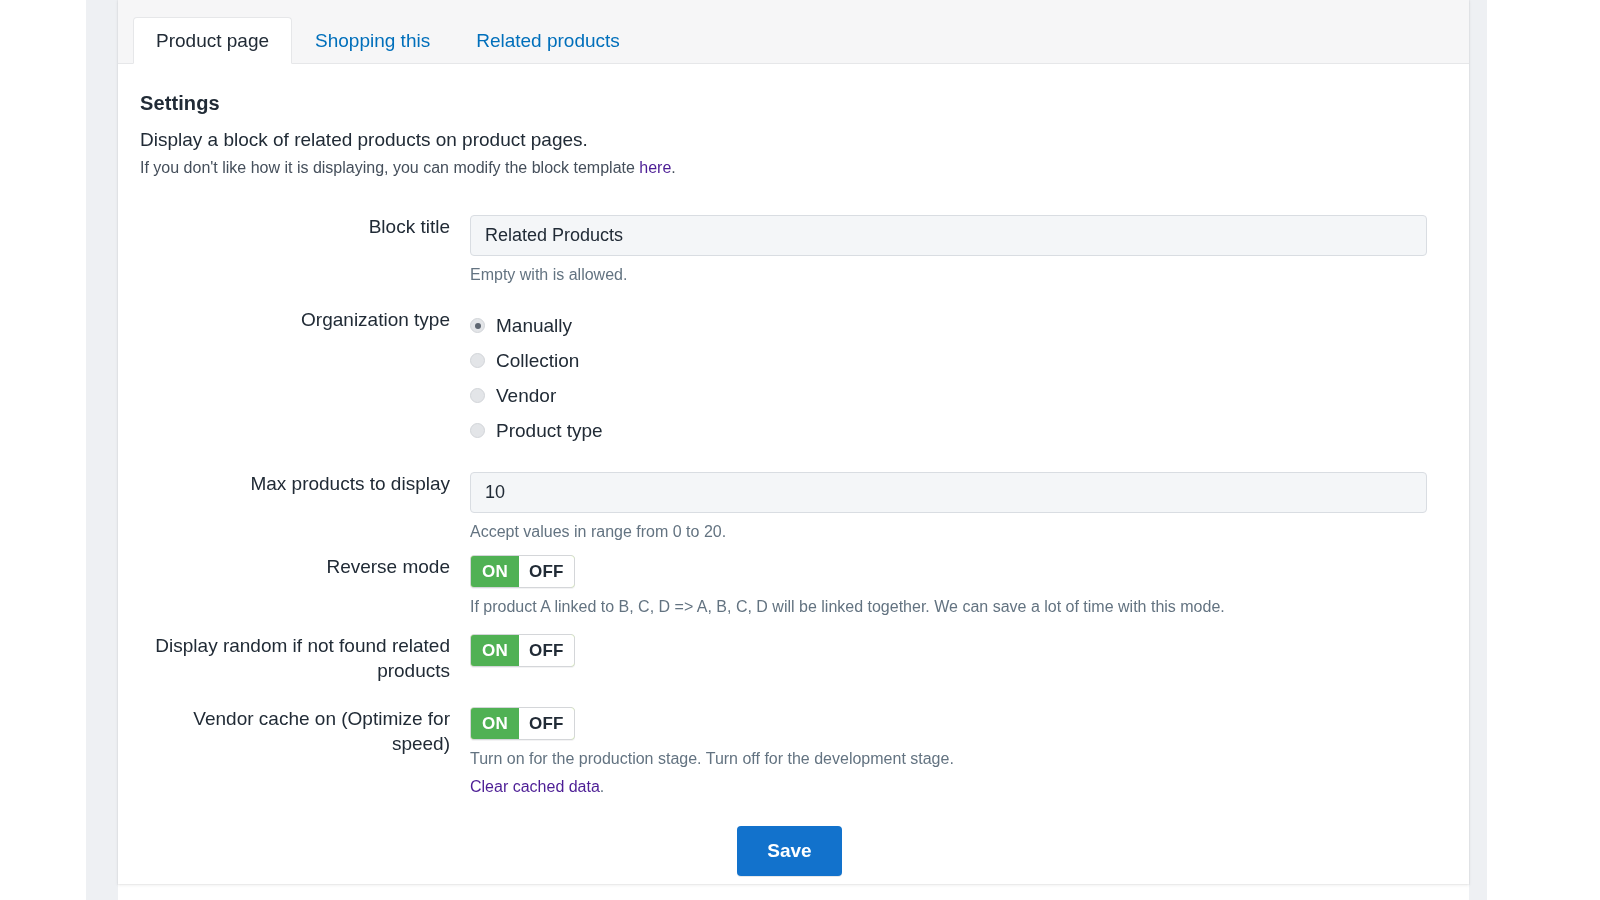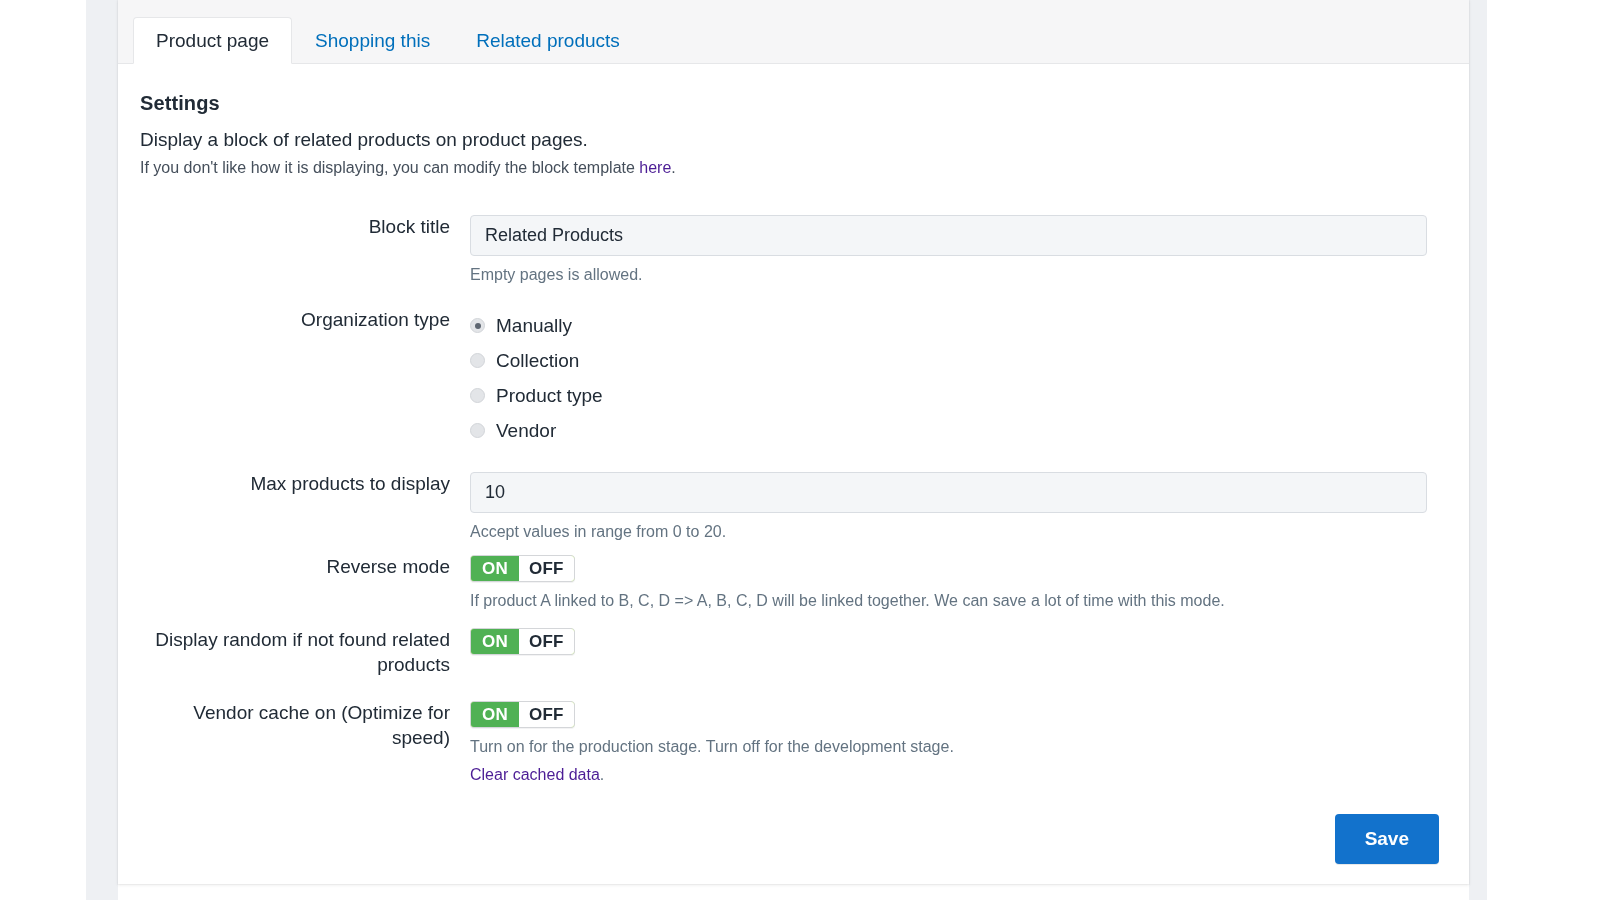--- a/index.html
+++ b/index.html
@@ -184,21 +184,21 @@
     background: #5e6671;
   }
   .radio-label {
     font-size: 19px;
     color: #212b36;
   }
 
   
   .toggle {
     display: inline-flex;
-    height: 27px;
+    height: 33px;
     border-radius: 4px;
     overflow: hidden;
     border: 1px solid #d4d6d9;
     cursor: pointer;
     background: #bef264;
     box-shadow: 0 1px 0 rgba(22,29,37,0.05);
   }
   .toggle-seg {
     display: flex;
     align-items: center;
@@ -214,21 +214,21 @@
     color: #ffffff;
   }
   .toggle-off {
     background: #ffffff;
     color: #212b36;
   }
 
   
   .save-wrap {
     display: flex;
-    justify-content: flex-end;
+    justify-content: center;
     margin-top: 30px;
   }
   .btn-save {
     background: #1272cc;
     color: #ffffff;
     font-size: 19px;
     font-weight: bold;
     border: none;
     border-radius: 4px;
     padding: 14px 30px;
@@ -277,21 +277,21 @@
       <div class="section-sub">
         <span>If you don't like how it is displaying, you can modify the block template </span><a class="link">here</a><span>.</span>
       </div>
 
       <div class="form">
 
         <div class="row">
           <div class="row-label">Block title</div>
           <div class="row-field">
             <input class="text-input" type="text" value="Related Products" style="">
-            <div class="help">Empty pages is allowed.</div>
+            <div class="help">Empty with is allowed.</div>
           </div>
         </div>
 
         <div class="spacer-24"></div>
 
         <div class="row">
           <div class="row-label">Organization type</div>
           <div class="row-field">
 
             <div class="radio-line">
@@ -299,26 +299,26 @@
               <span class="radio-label">Manually</span>
             </div>
 
             <div class="radio-line">
               <span class="radio-dot"></span>
               <span class="radio-label">Collection</span>
             </div>
 
             <div class="radio-line">
               <span class="radio-dot"></span>
-              <span class="radio-label">Product type</span>
+              <span class="radio-label">Vendor</span>
             </div>
 
             <div class="radio-line">
               <span class="radio-dot"></span>
-              <span class="radio-label">Vendor</span>
+              <span class="radio-label">Product type</span>
             </div>
 
           </div>
         </div>
 
         <div class="spacer-24"></div>
 
         <div class="row">
           <div class="row-label">Max products to display</div>
           <div class="row-field">

